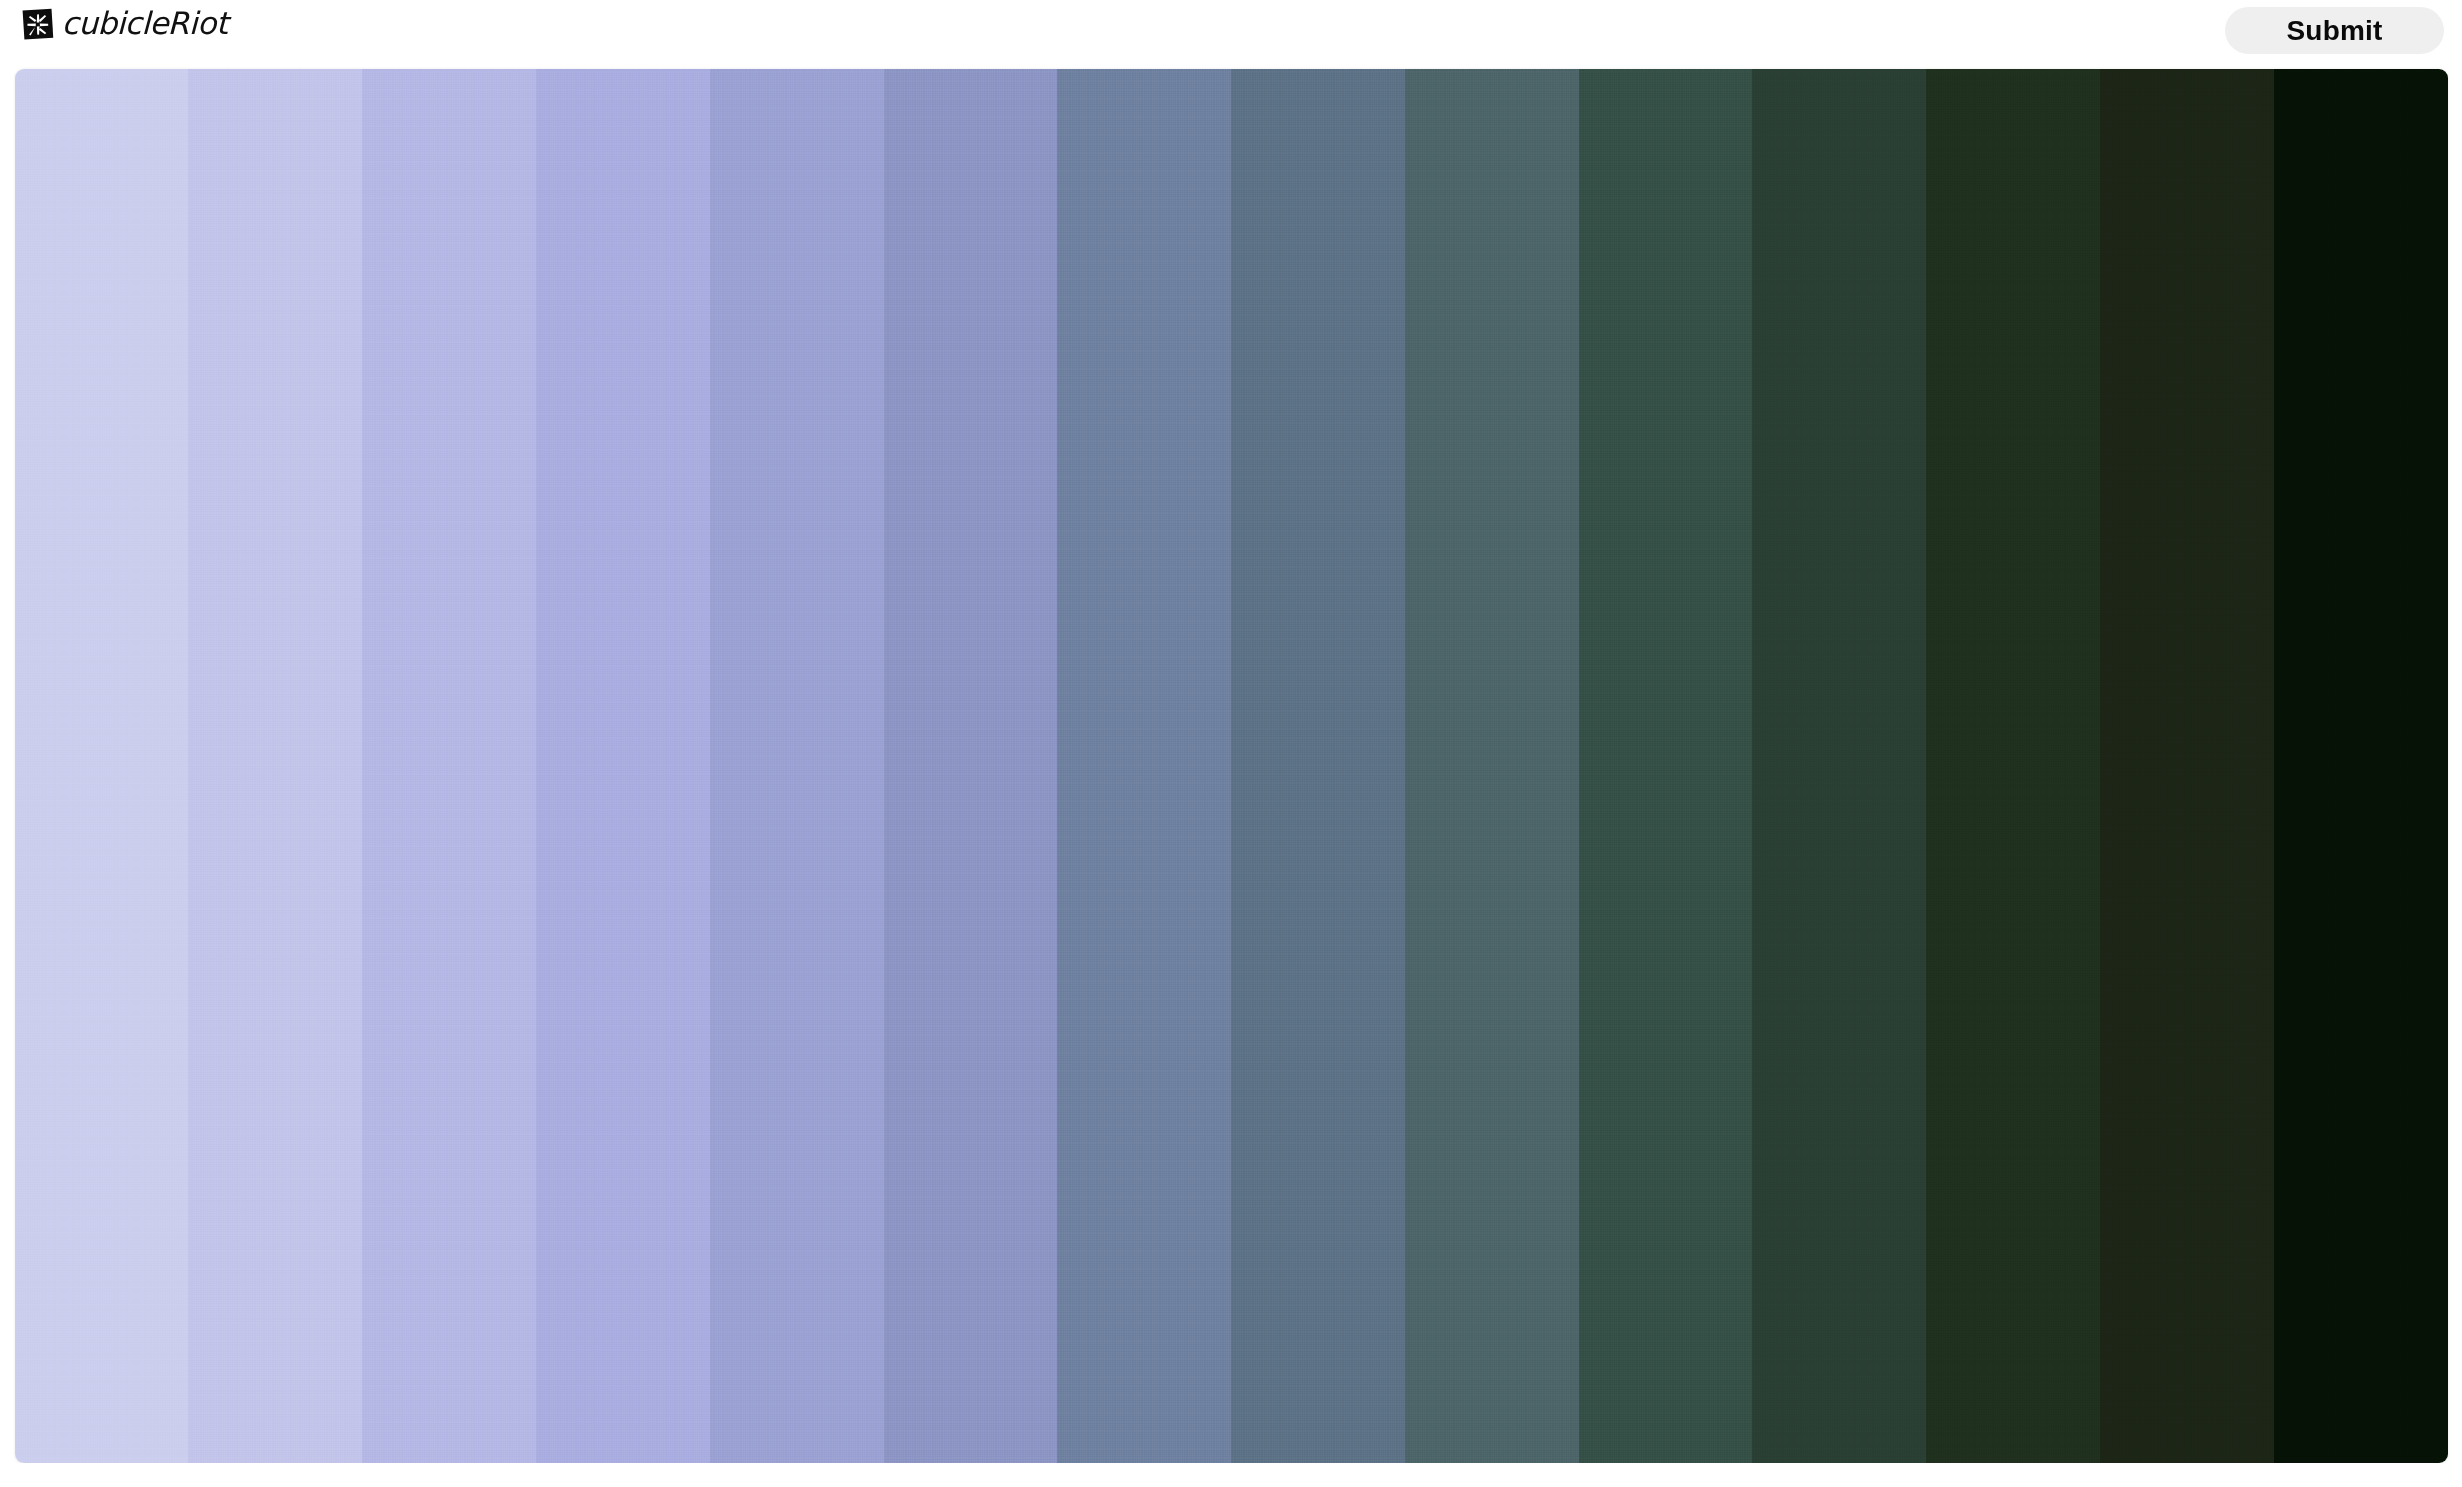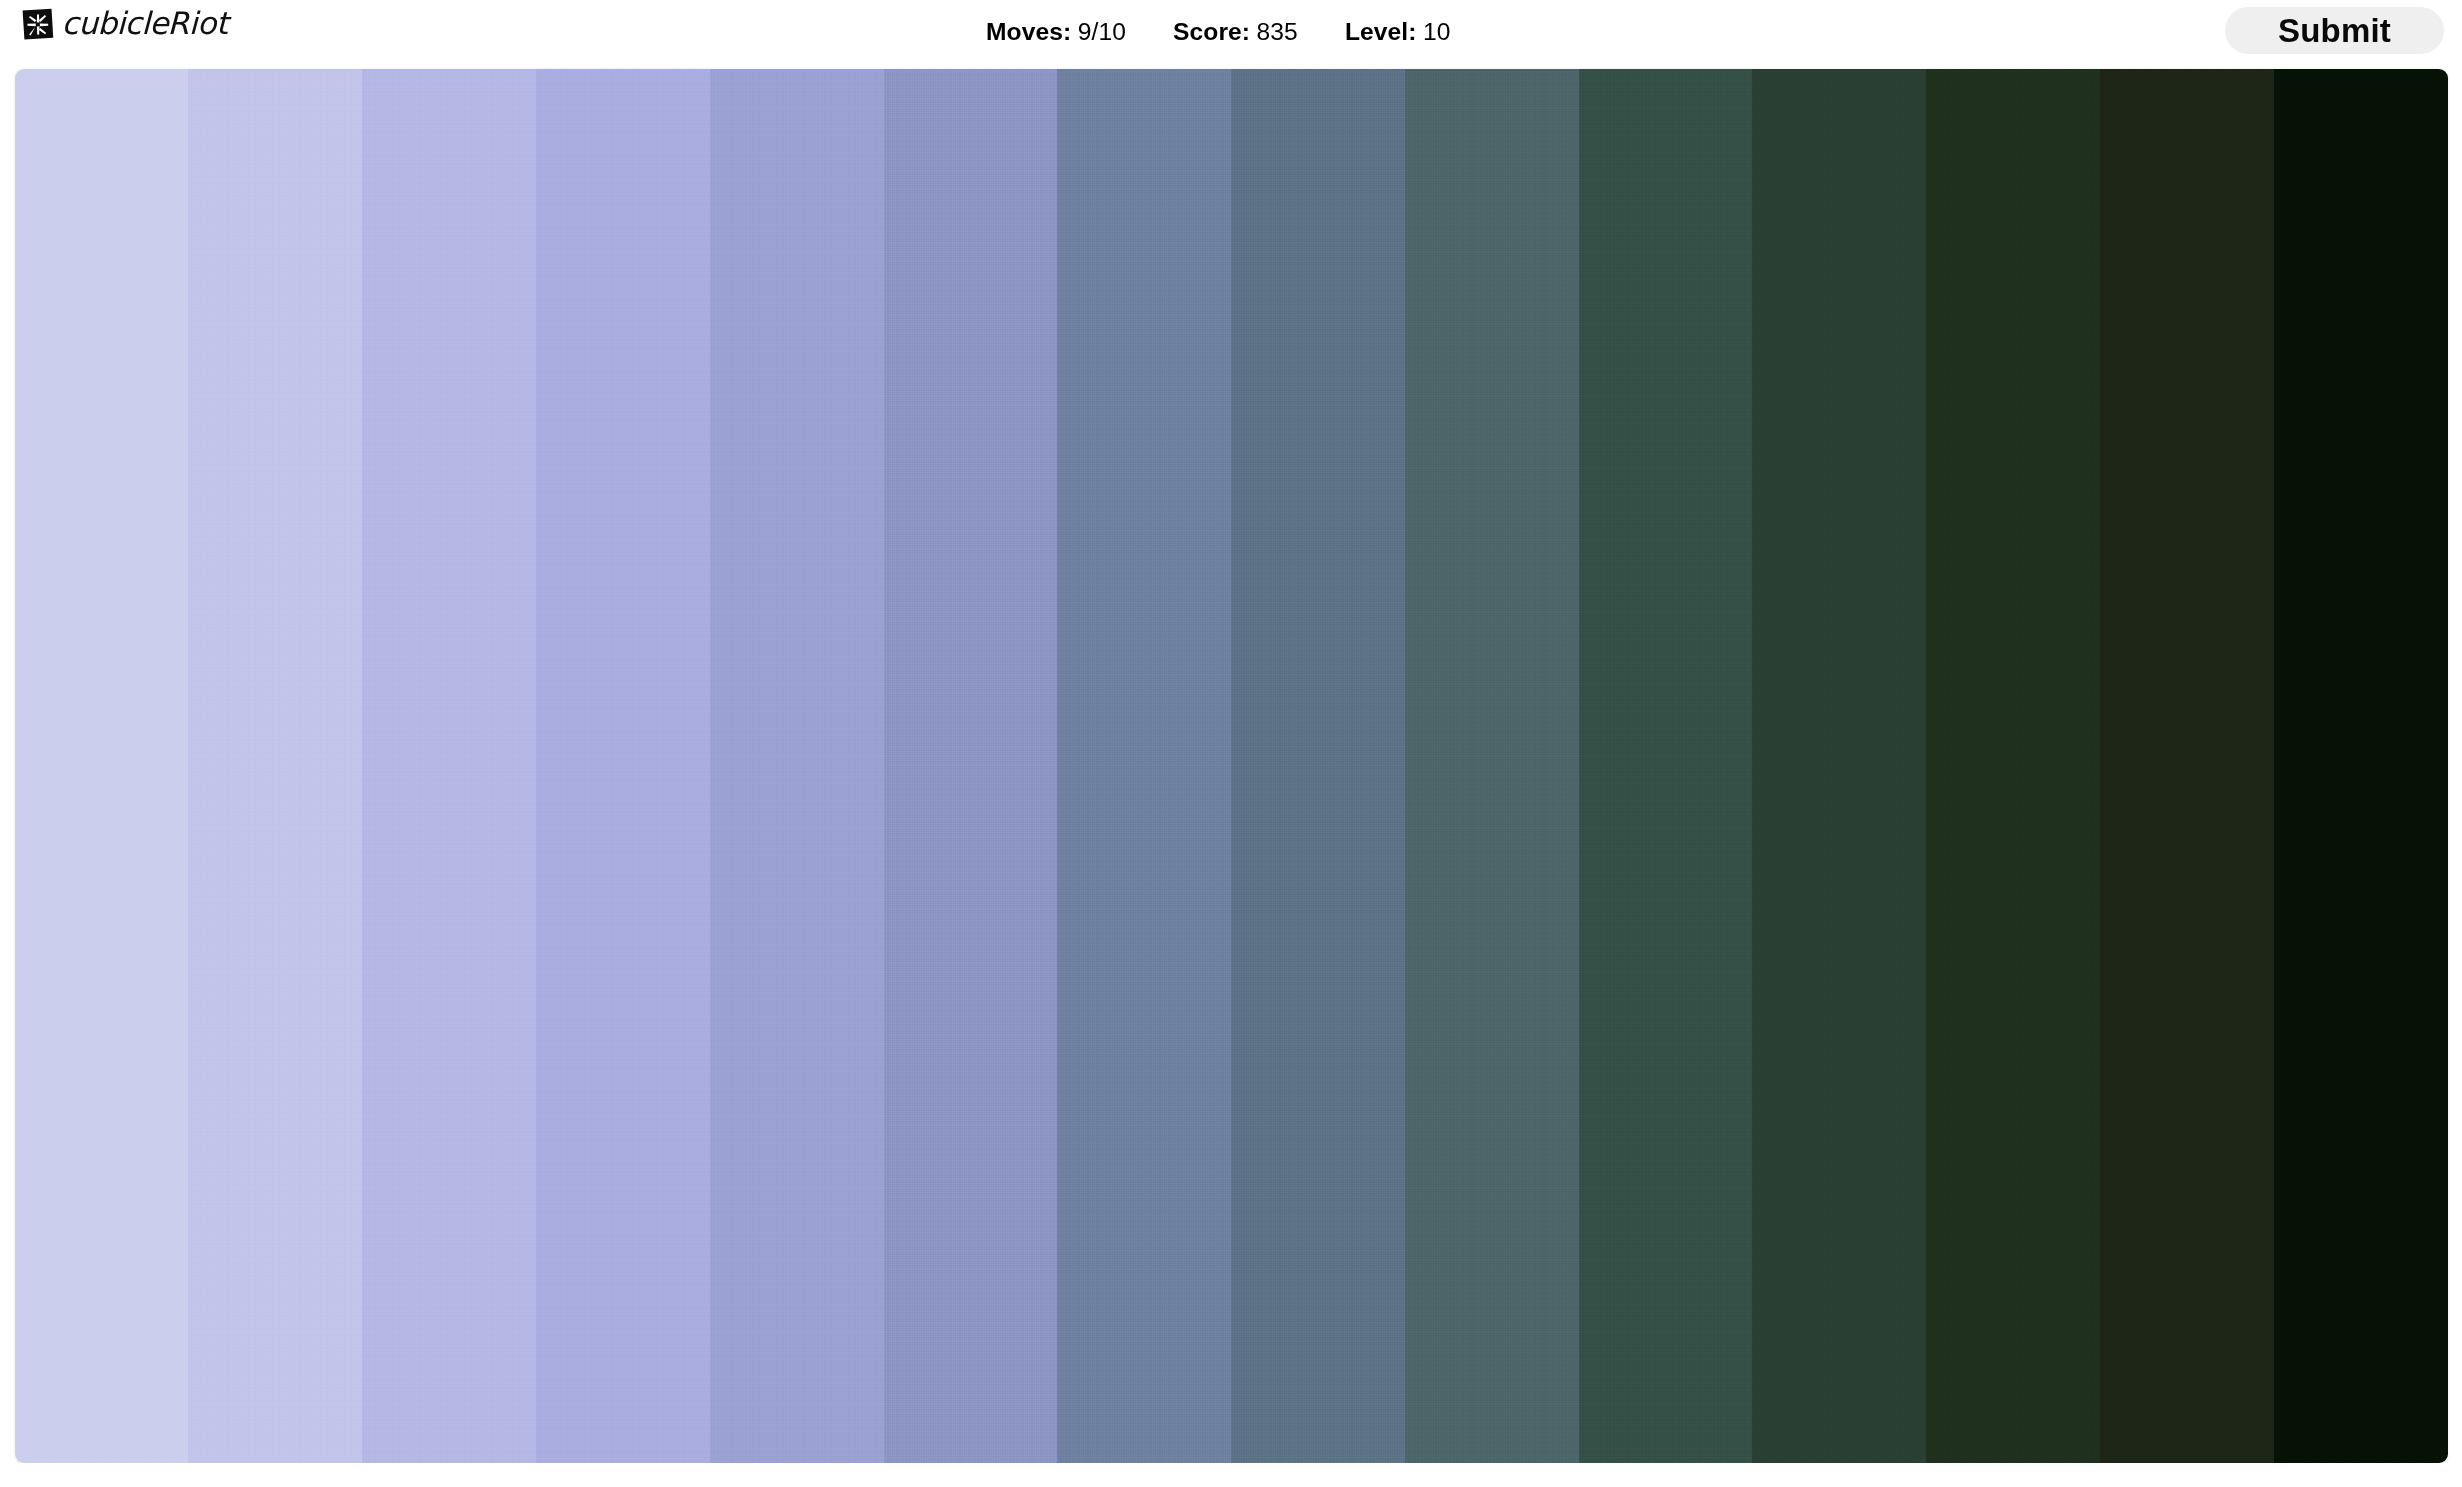--- a/index.html
+++ b/index.html
@@ -82,21 +82,21 @@
     position: absolute;
     right: 18px;
     top: 7.3px;
     width: 219px;
     height: 47px;
     border: none;
     border-radius: 24px;
     background: #efeff0;
     color: #0a0a0a;
     font-family: "Liberation Sans", sans-serif;
-    font-size: 33px;
+    font-size: 28px;
     font-weight: 700;
     cursor: pointer;
     letter-spacing: 0.2px;
   }
 
   
   .board-wrap {
     position: absolute;
     left: 0;
     top: 64px;
@@ -164,31 +164,20 @@
           <path d="M22.6 18.9 L22.8 21.9 L32.3 21.4 L32.1 19.2 Z"></path>
           <path d="M11.6 10.3 L10.1 11.8 L17.0 17.2 L18.8 15.2 Z"></path>
           <path d="M23.2 24.0 L21.4 26.0 L28.6 31.2 L30.0 29.6 Z"></path>
           <path d="M29.9 10.6 L28.4 9.1 L21.5 15.2 L23.3 17.0 Z"></path>
           <path d="M17.2 23.2 L15.4 25.0 L10.4 31.4 L12.2 32.6 Z"></path>
         </g>
       </svg>
       <span class="brand-name">cubicleRiot</span>
     </div>
 
-    <div class="stats">
-      <div class="stat">
-        <span class="k">Moves:</span><span class="v">9/10</span>
-      </div>
-      <div class="stat">
-        <span class="k">Score:</span><span class="v">835</span>
-      </div>
-      <div class="stat">
-        <span class="k">Level:</span><span class="v">10</span>
-      </div>
-    </div>
 
     <button class="submit-btn">Submit</button>
   </div>
 
   <div class="board-wrap">
     <div class="board" id="board">
         <div class="tile locked" style="background: rgb(204, 206, 238);"></div>
         <div class="tile" style="background: rgb(194, 196, 234);"></div>
         <div class="tile" style="background: rgb(181, 184, 228);"></div>
         <div class="tile" style="background: rgb(169, 173, 224);"></div>

